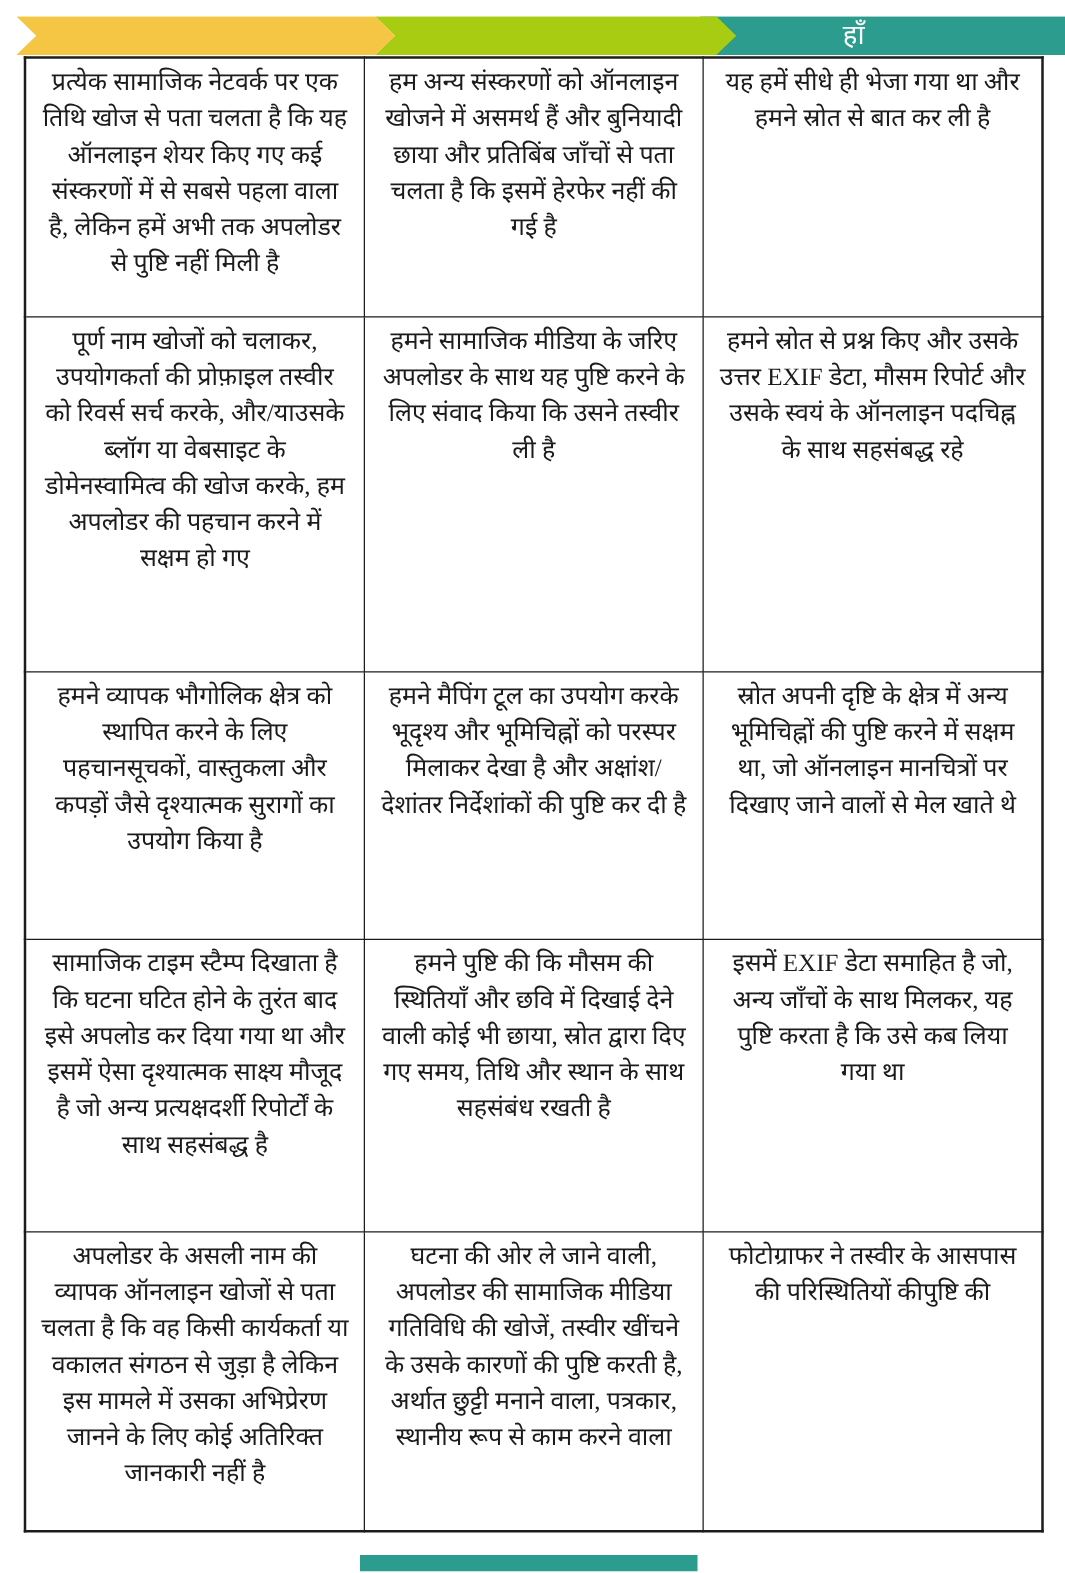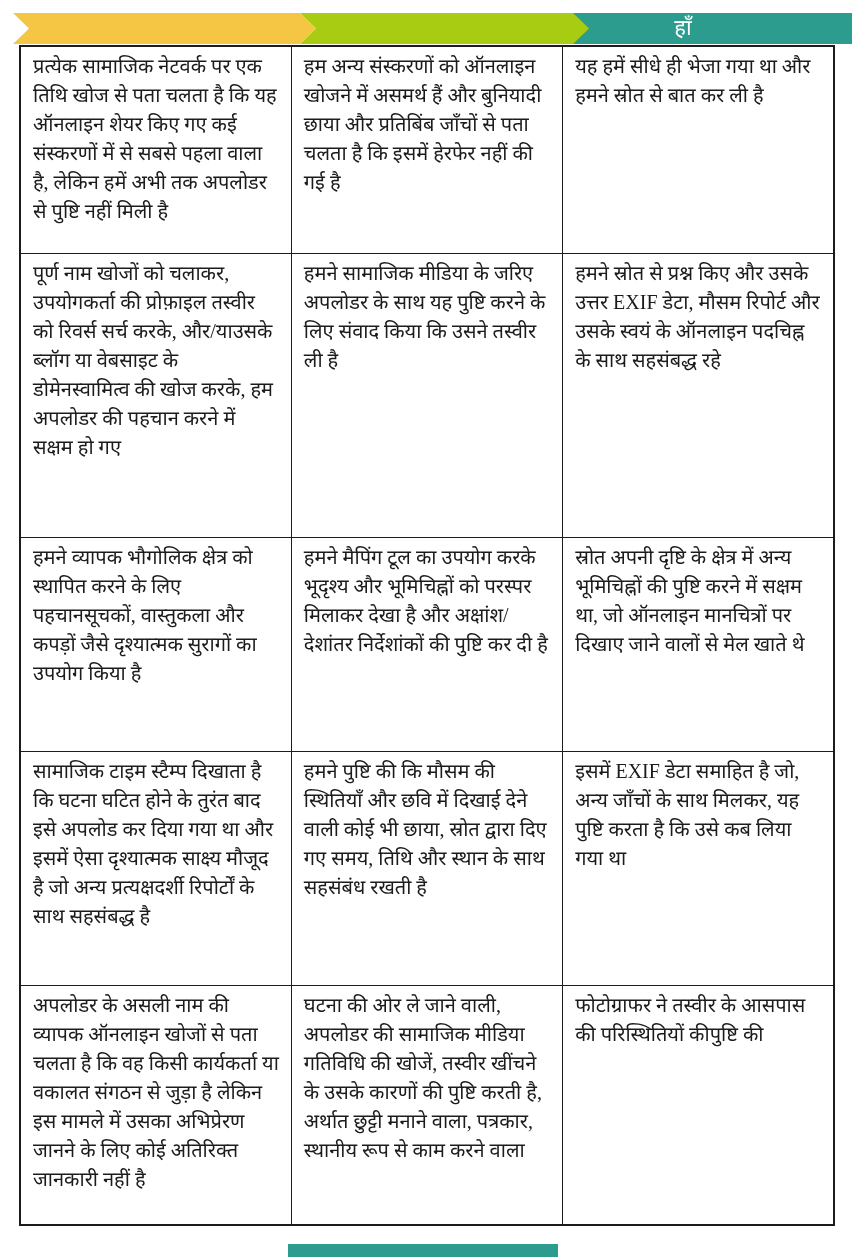--- a/index.html
+++ b/index.html
@@ -27,20 +27,21 @@
     line-height: 30px; text-align: center;
     padding-right: 46px; box-sizing: border-box;
     color: #ffffff; font-size: 22px;
   }
   
   table.grid {
     position: absolute; top: 45px; left: 19px;
     width: 816px;
     border-collapse: collapse; table-layout: fixed;
     border: 2.5px solid #1c1c1c;
+    text-align: center;
   }
   table.grid td {
     border: 1.5px solid #1c1c1c;
     vertical-align: top;
     padding: 5px 12px 5px 12px;
     font-size: 20px;
     line-height: 29px;
     color: #1b1b1b;
     word-wrap: break-word;
   }

